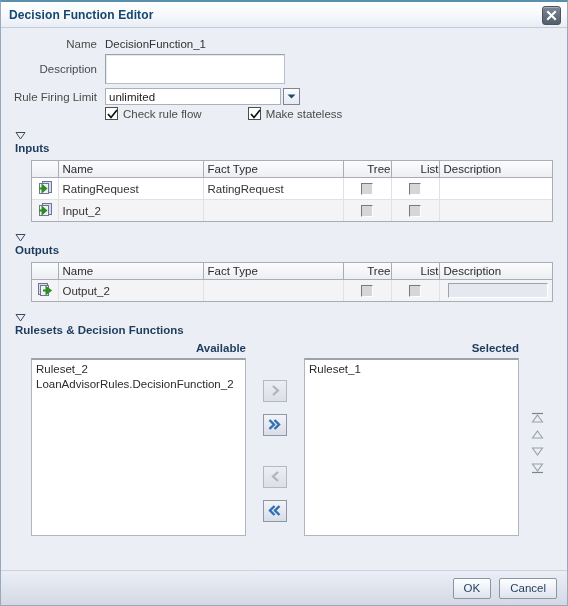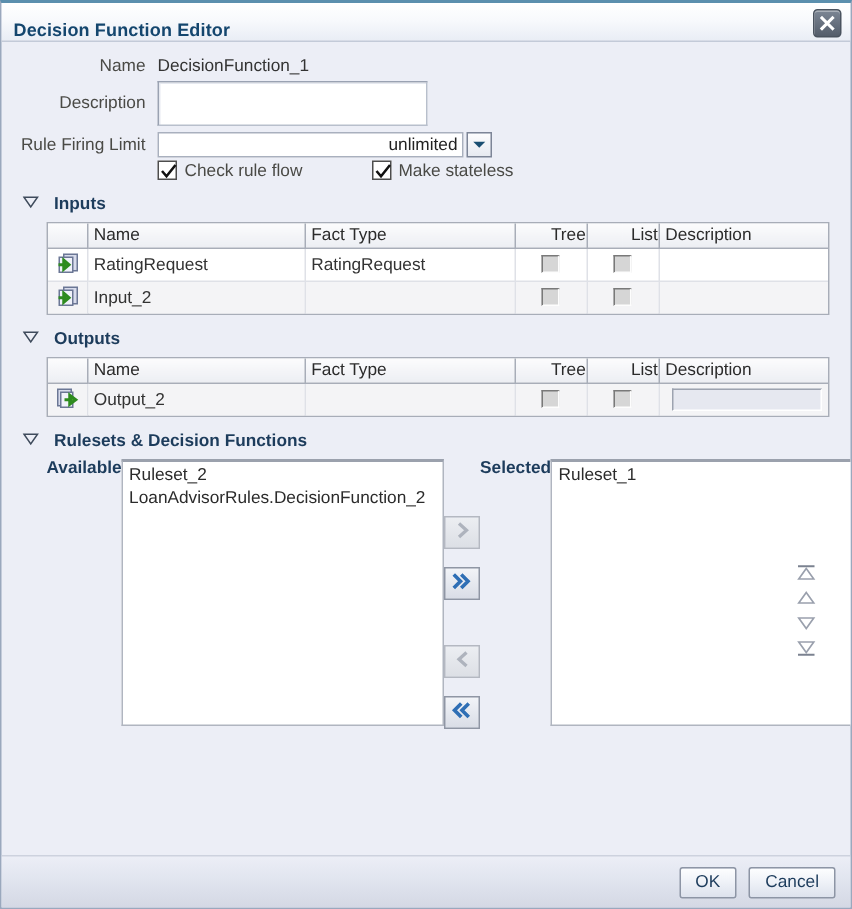--- a/index.html
+++ b/index.html
@@ -32,21 +32,21 @@
   }
 
   .titlebar {
     position: relative;
     height: 26px;
     box-sizing: border-box;
     background: linear-gradient(to bottom, #ffffff 0%, #f7f9fc 48%, #e9edf5 100%);
     border-bottom: 1px solid #c3cad8;
     padding: 0 8px;
     display: flex;
-    align-items: flex-end;
+    align-items: center;
   }
   .title-text {
     font-size: 12px;
     font-weight: bold;
     color: #14466e;
     letter-spacing: 0.1px;
   }
   .close-btn {
     position: absolute;
     right: 6px;
@@ -98,29 +98,28 @@
     outline: none;
   }
   .combo-wrap {
     position: relative;
     display: inline-flex;
     align-items: stretch;
   }
   .combo-input {
     box-sizing: border-box;
     height: 17px;
-    width: 204px;
+    width: 176px;
     background: #ffffff;
     border: 1px solid #a9b0be;
     padding: 1px 3px;
     font-family: "Liberation Sans", sans-serif;
     font-size: 11.5px;
     color: #222;
     outline: none;
-    text-align: right;
   }
   .combo-arrow {
     box-sizing: border-box;
     width: 17px;
     height: 17px;
     margin-left: 2px;
     background: linear-gradient(to bottom, #fdfdfe 0%, #e7eaf1 100%);
     border: 1px solid #7d8597;
     display: flex;
     align-items: center;
@@ -145,20 +144,21 @@
     position: relative;
     cursor: pointer;
   }
   .chkbox svg { position:absolute; left:1px; top:1px; }
 
   
   .section-head {
     display: flex;
     margin: 10px 0 6px 14px;
     cursor: pointer;
+    flex-direction: column;
   }
   .disc-tri { margin-right: 10px; }
   .section-title {
     font-size: 11.5px;
     font-weight: bold;
     color: #1d3c5c;
   }
 
   
   .tbl-wrap {
@@ -225,21 +225,21 @@
     display: block;
   }
 
   
   .shuttle {
     position: relative;
     margin: 6px 0 0 0;
     padding: 0 14px 0 30px;
     display: flex;
   }
-  .pane { display: flex; flex-direction: row; }
+  .pane { display: flex; flex-direction: column; align-items: flex-end; }
   .pane-label {
     font-size: 11.5px;
     font-weight: bold;
     color: #1d3c5c;
     margin-bottom: 4px;
   }
   .listbox {
     box-sizing: border-box;
     width: 215px;
     height: 178px;

